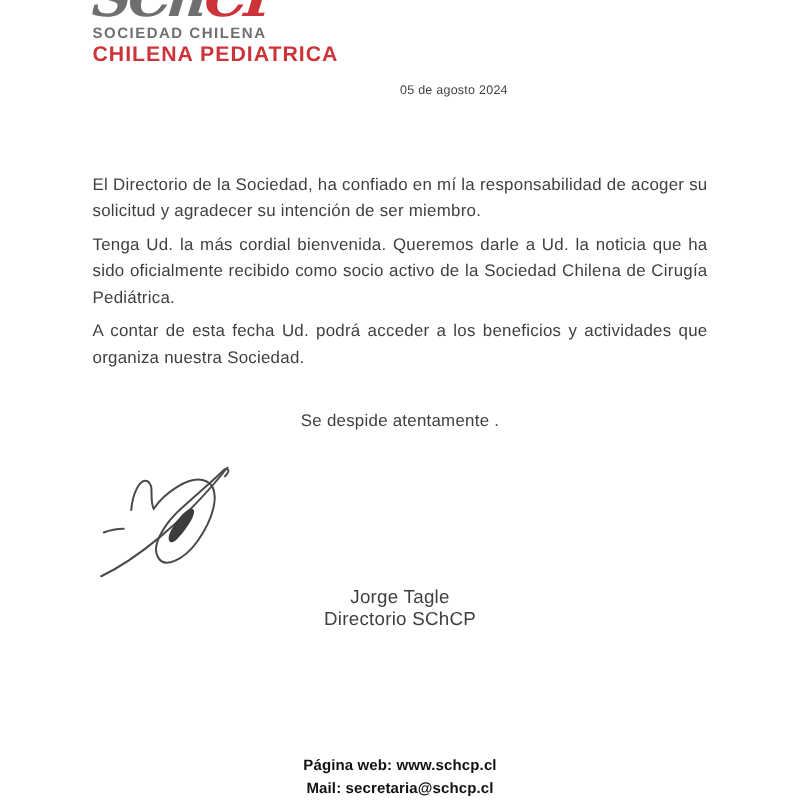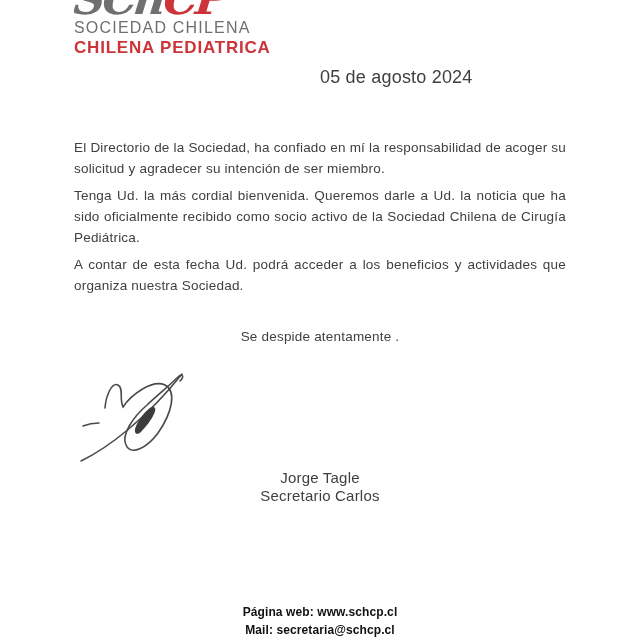--- a/index.html
+++ b/index.html
@@ -37,43 +37,43 @@
     line-height: 44px;
     letter-spacing: -3px;
     margin-top: -28px;
     transform: skewX(-6deg);
     white-space: nowrap;
   }
   .wordmark .wm-gray { color: var(--brand-gray); }
   .wordmark .wm-red  { color: var(--brand-red); }
   .logo-subtitle {
     margin-top: 3px;
-    font-size: 16px;
-    font-weight: normal;
+    font-size: 12px;
+    font-weight: bold;
     letter-spacing: 1.2px;
     color: var(--brand-gray);
     white-space: nowrap;
   }
   .logo-title {
     margin-top: 1px;
     font-size: 17px;
     font-weight: bold;
     letter-spacing: 0.8px;
     color: var(--brand-red);
     white-space: nowrap;
   }
 
   
   .salutation {
     position: absolute; left: 74px; top: 58px;
     font-size: 13.5px; letter-spacing: 0.2px;
   }
   .date {
     position: absolute; left: 320px; top: 67px;
-    font-size: 18px; letter-spacing: 0.2px;
+    font-size: 10px; letter-spacing: 0.2px;
   }
 
   
   .body-text {
     position: absolute; left: 74px; top: 137px; width: 492px;
     font-size: 13.5px; line-height: 21px; letter-spacing: 0.2px;
     text-align: justify;
   }
   .body-text p { margin: 0 0 6px 0; }
   .body-text p.closing { text-align: center; margin-top: 30px; }
@@ -131,21 +131,21 @@
                  C69 85, 53 93, 48 82 C43 72, 55 54, 69 42
                  C81 31, 93 21, 100 14 C104 10, 107 13, 102 18"></path>
         <path d="M3 98 C30 85, 68 56, 104 11"></path>
       </g>
       <path d="M59 61 C65 50, 74 41, 77 45 C79 49, 70 62, 63 69 C57 74, 55 68, 59 61 Z" fill="#3c3c3c" stroke="none"></path>
     </svg>
   </div>
 
   <div class="signer">
     <div>Jorge Tagle</div>
-    <div>Secretario Carlos</div>
+    <div>Directorio SChCP</div>
   </div>
 
   <div class="footer">
     <div>Página web: www.schcp.cl</div>
     <div>Mail: secretaria@schcp.cl</div>
   </div>
 
 </div>
 
 </body></html>

